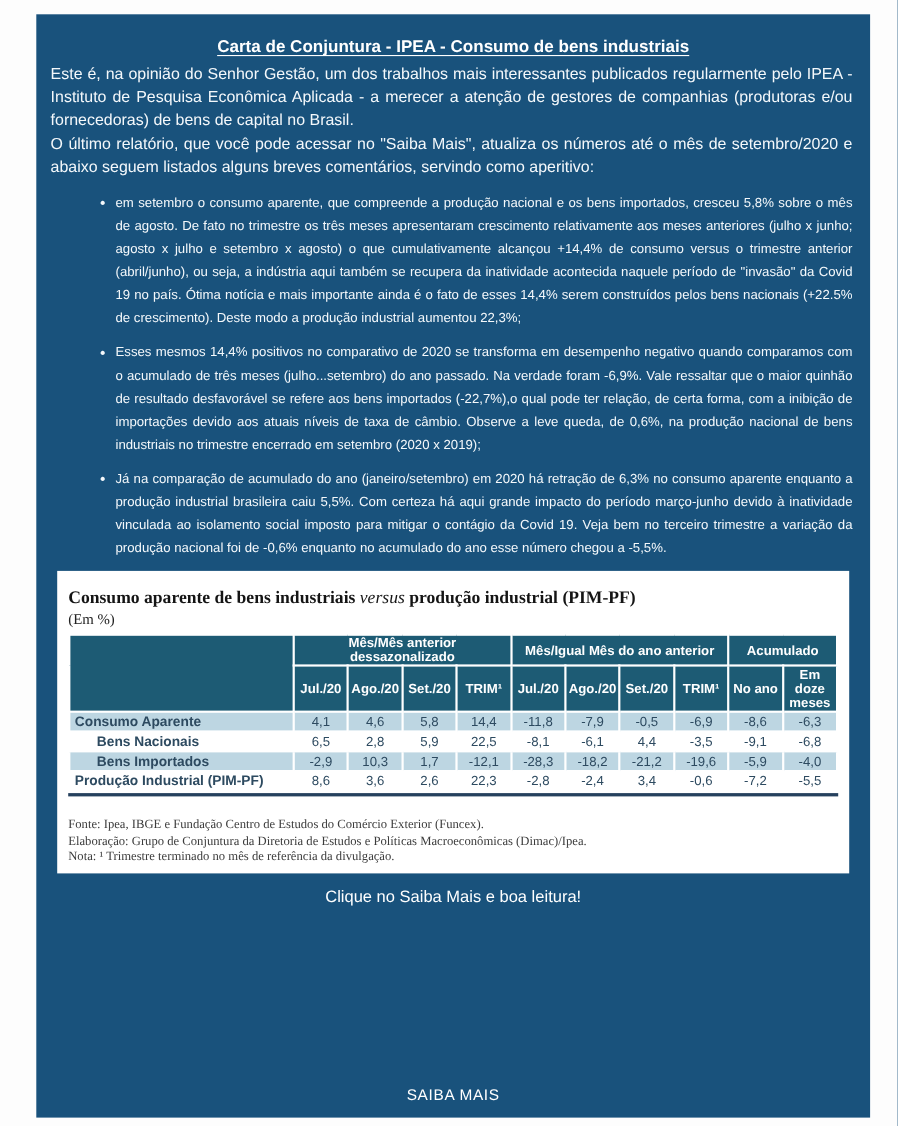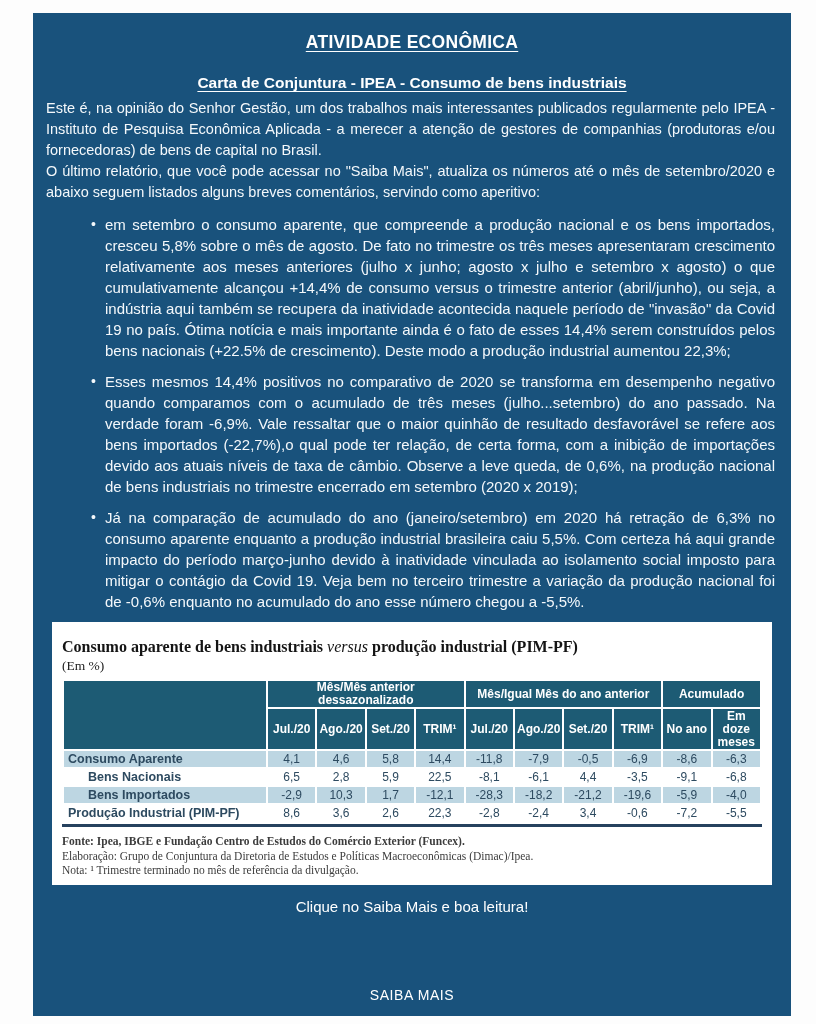--- a/index.html
+++ b/index.html
@@ -34,21 +34,21 @@
   p.intro{
     margin:0 16px 0 13px;text-align:justify;
     font-size:14.5px;line-height:21px;
   }
   p.intro.first{margin-top:6px;}
   ul.bullets{
     list-style:none;margin-top:11px;
   }
   ul.bullets li{
     position:relative;margin:0 16px 10px 72px;text-align:justify;
-    font-size:15px;line-height:21px;
+    font-size:12px;line-height:21px;
   }
   ul.bullets li::before{
     content:"\2022";position:absolute;left:-14px;top:0;font-size:14px;
   }
   .card{
     margin:8px 19px 0 19px;background:#fff;color:#1b1b1b;
     padding:15px 10px 7px 10px;
   }
   .card-title{
     font-family:"Liberation Serif", serif;font-size:16px;color:#141414;line-height:19px;
@@ -74,33 +74,32 @@
     height:18px;text-align:center;padding:0;
   }
   table.indic td.label{text-align:left;padding-left:4px;font-size:12.5px;font-weight:bold;}
   table.indic td.label.indent{padding-left:24px;}
   table.indic tr.alt td{background:var(--row-light);}
   .thick-rule{height:3px;background:var(--rule-navy);margin-top:1px;}
   p.note{
     font-family:"Liberation Serif", serif;font-size:11.5px;line-height:14.5px;
     color:var(--note-text);
   }
-  p.note.first{margin-top:7px;font-weight:bold;}
+  p.note.first{margin-top:19px;}
   p.closing{margin-top:13px;text-align:center;font-size:15px;color:#fff;}
   .saiba{
     position:absolute;left:0;right:0;bottom:13px;text-align:center;
     font-size:14px;letter-spacing:.6px;color:#fff;cursor:pointer;
   }
 </style>
 </head>
 <body>
 
 <div class="blue-box">
 
-  <h1 class="page-title">ATIVIDADE ECONÔMICA</h1>
 
   <h2 class="section-subtitle">Carta de Conjuntura - IPEA - Consumo de bens industriais</h2>
 
   <p class="intro first">Este é, na opinião do Senhor Gestão, um dos trabalhos mais interessantes publicados regularmente pelo IPEA - Instituto de Pesquisa Econômica Aplicada - a merecer a atenção de gestores de companhias (produtoras e/ou fornecedoras) de bens de capital no Brasil.</p>
   <p class="intro">O último relatório, que você pode acessar no "Saiba Mais", atualiza os números até o mês de setembro/2020 e abaixo seguem listados alguns breves comentários, servindo como aperitivo:</p>
 
   <ul class="bullets">
     <li>em setembro o consumo aparente, que compreende a produção nacional e os bens importados, cresceu 5,8% sobre o mês de agosto. De fato no trimestre os três meses apresentaram crescimento relativamente aos meses anteriores (julho x junho; agosto x julho e setembro x agosto) o que cumulativamente alcançou +14,4% de consumo versus o trimestre anterior (abril/junho), ou seja, a indústria aqui também se recupera da inatividade acontecida naquele período de "invasão" da Covid 19 no país. Ótima notícia e mais importante ainda é o fato de esses 14,4% serem construídos pelos bens nacionais (+22.5% de crescimento). Deste modo a produção industrial aumentou 22,3%;</li>
     <li>Esses mesmos 14,4% positivos no comparativo de 2020 se transforma em desempenho negativo quando comparamos com o acumulado de três meses (julho...setembro) do ano passado. Na verdade foram -6,9%. Vale ressaltar que o maior quinhão de resultado desfavorável se refere aos bens importados (-22,7%),o qual pode ter relação, de certa forma, com a inibição de importações devido aos atuais níveis de taxa de câmbio. Observe a leve queda, de 0,6%, na produção nacional de bens industriais no trimestre encerrado em setembro (2020 x 2019);</li>
     <li>Já na comparação de acumulado do ano (janeiro/setembro) em 2020 há retração de 6,3% no consumo aparente enquanto a produção industrial brasileira caiu 5,5%. Com certeza há aqui grande impacto do período março-junho devido à inatividade vinculada ao isolamento social imposto para mitigar o contágio da Covid 19. Veja bem no terceiro trimestre a variação da produção nacional foi de -0,6% enquanto no acumulado do ano esse número chegou a -5,5%.</li>

